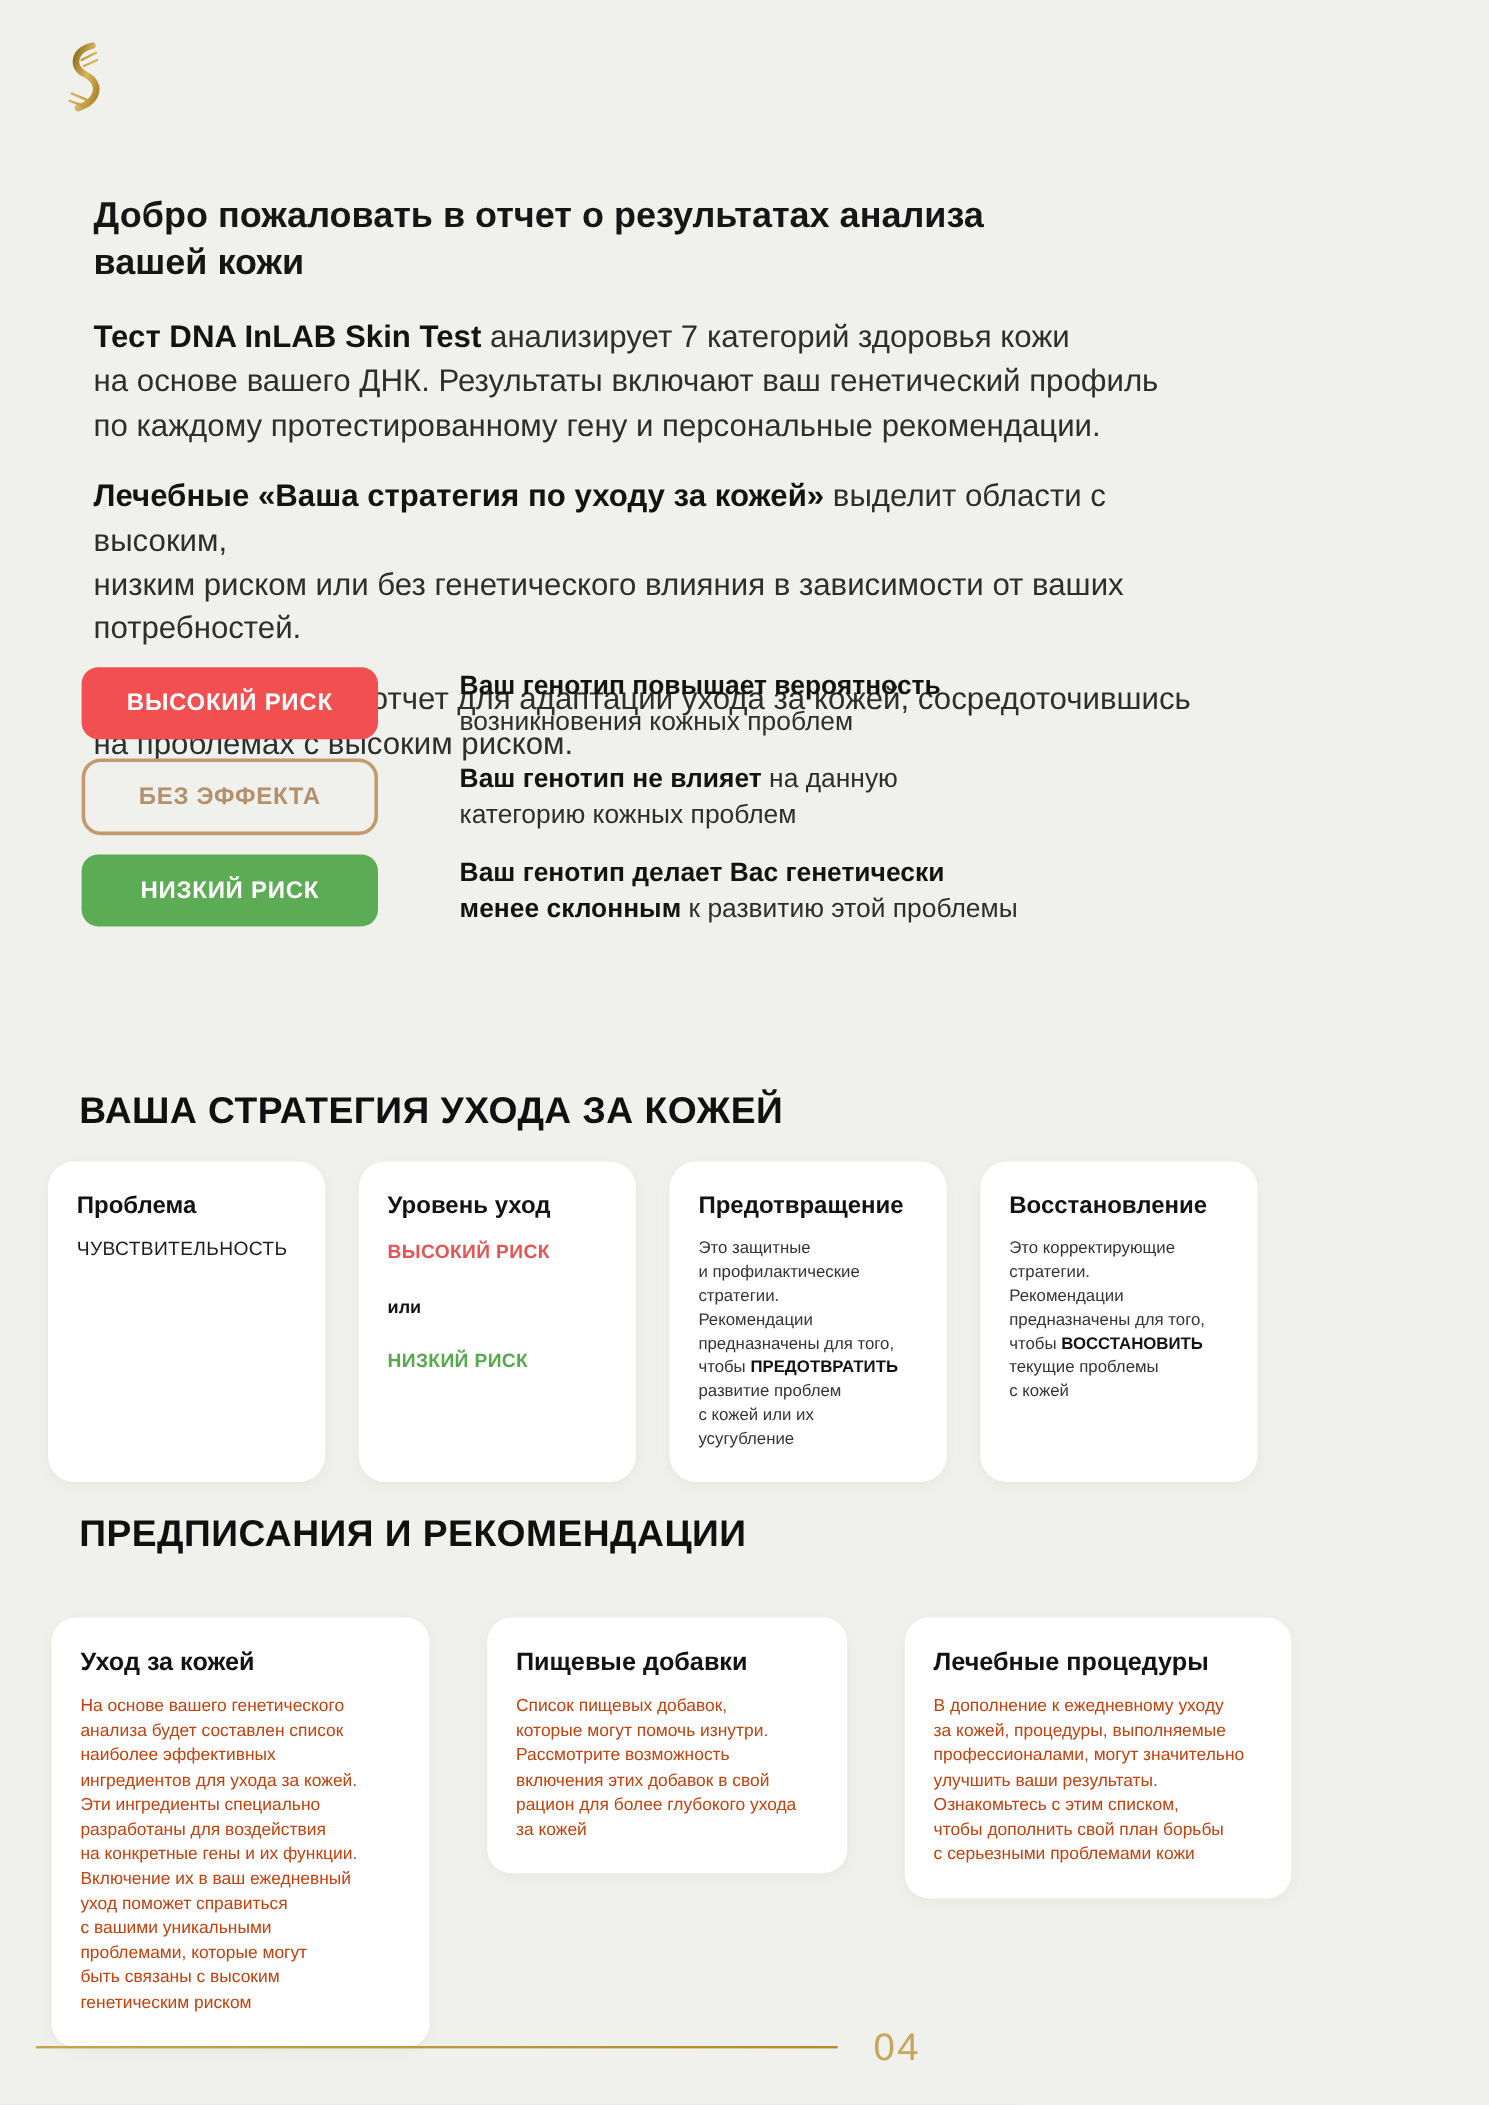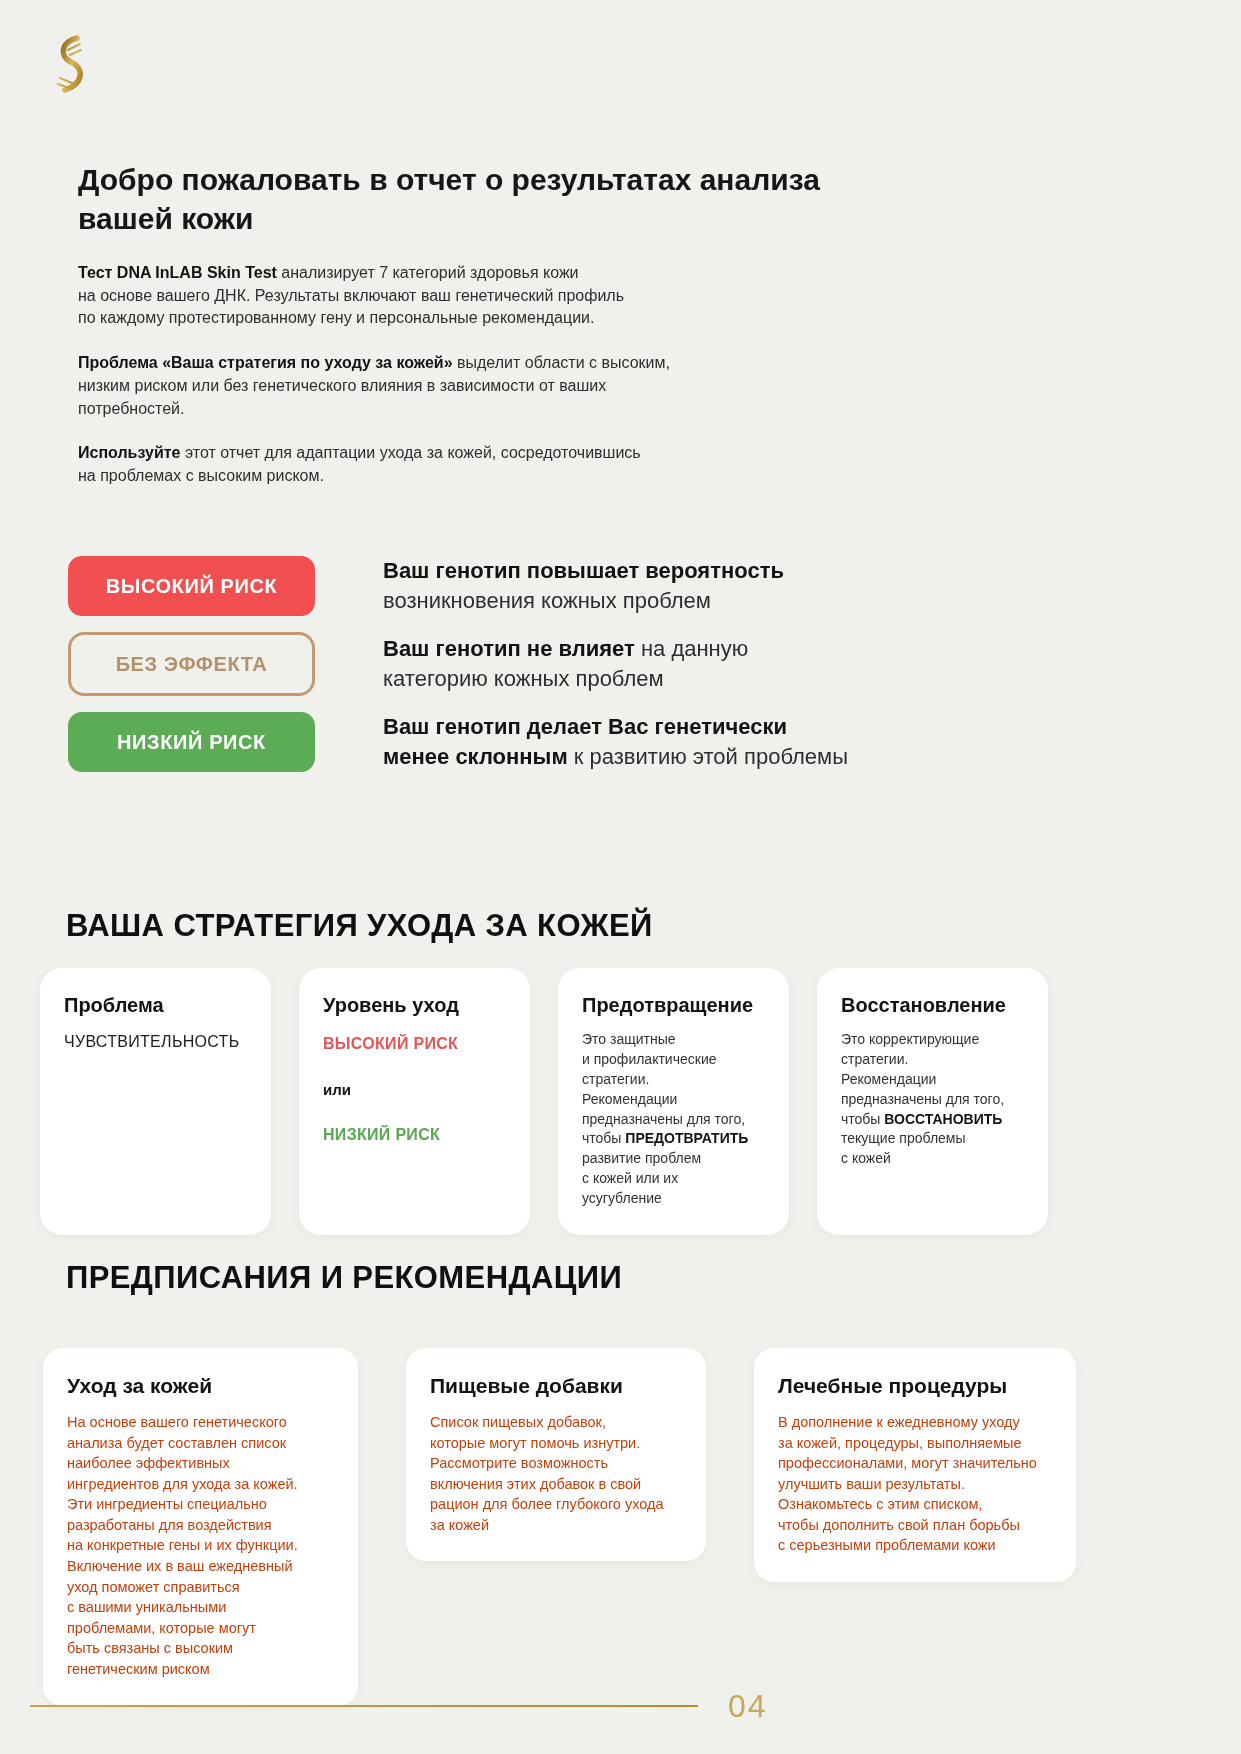--- a/index.html
+++ b/index.html
@@ -19,21 +19,21 @@
     font-family:"Liberation Sans","DejaVu Sans",sans-serif;
   }
   .subtitle{
     position:absolute;left:78px;top:160px;
     font-size:30px;font-weight:700;color:#161616;line-height:1.3;
     white-space:pre-line;
   }
   .intro{position:absolute;left:78px;top:262px;width:920px;}
   .intro p{
     margin:0 0 22px 0;
-    font-size:16px;line-height:1.42;color:#2e2e2e;
+    font-size:26px;line-height:1.42;color:#2e2e2e;
     white-space:pre-line;
   }
   .intro b{color:#131313;}
   .legend{position:absolute;left:68px;top:556px;display:flex;flex-direction:column;gap:16px;}
   .legend-row{display:flex;align-items:center;}
   .badge{
     width:247px;height:60px;border-radius:14px;
     display:flex;align-items:center;justify-content:center;
     font-size:20px;font-weight:700;letter-spacing:0.6px;
     box-sizing:border-box;flex:none;
@@ -108,21 +108,21 @@
   </svg>
 
 
   <div class="subtitle">Добро пожаловать в отчет о результатах анализа
 вашей кожи</div>
 
   <div class="intro">
     <p><b>Тест DNA InLAB Skin Test</b><span> анализирует 7 категорий здоровья кожи
 на основе вашего ДНК. Результаты включают ваш генетический профиль
 по каждому протестированному гену и персональные рекомендации.</span></p>
-    <p><b>Проблема «Ваша стратегия по уходу за кожей»</b><span> выделит области с высоким,
+    <p><b>Лечебные «Ваша стратегия по уходу за кожей»</b><span> выделит области с высоким,
 низким риском или без генетического влияния в зависимости от ваших
 потребностей.</span></p>
     <p><b>Используйте</b><span> этот отчет для адаптации ухода за кожей, сосредоточившись
 на проблемах с высоким риском.</span></p>
   </div>
 
   <div class="legend">
     <div class="legend-row">
       <div class="badge high">ВЫСОКИЙ РИСК</div>
       <div class="legend-desc"><b>Ваш генотип повышает вероятность</b><span>

